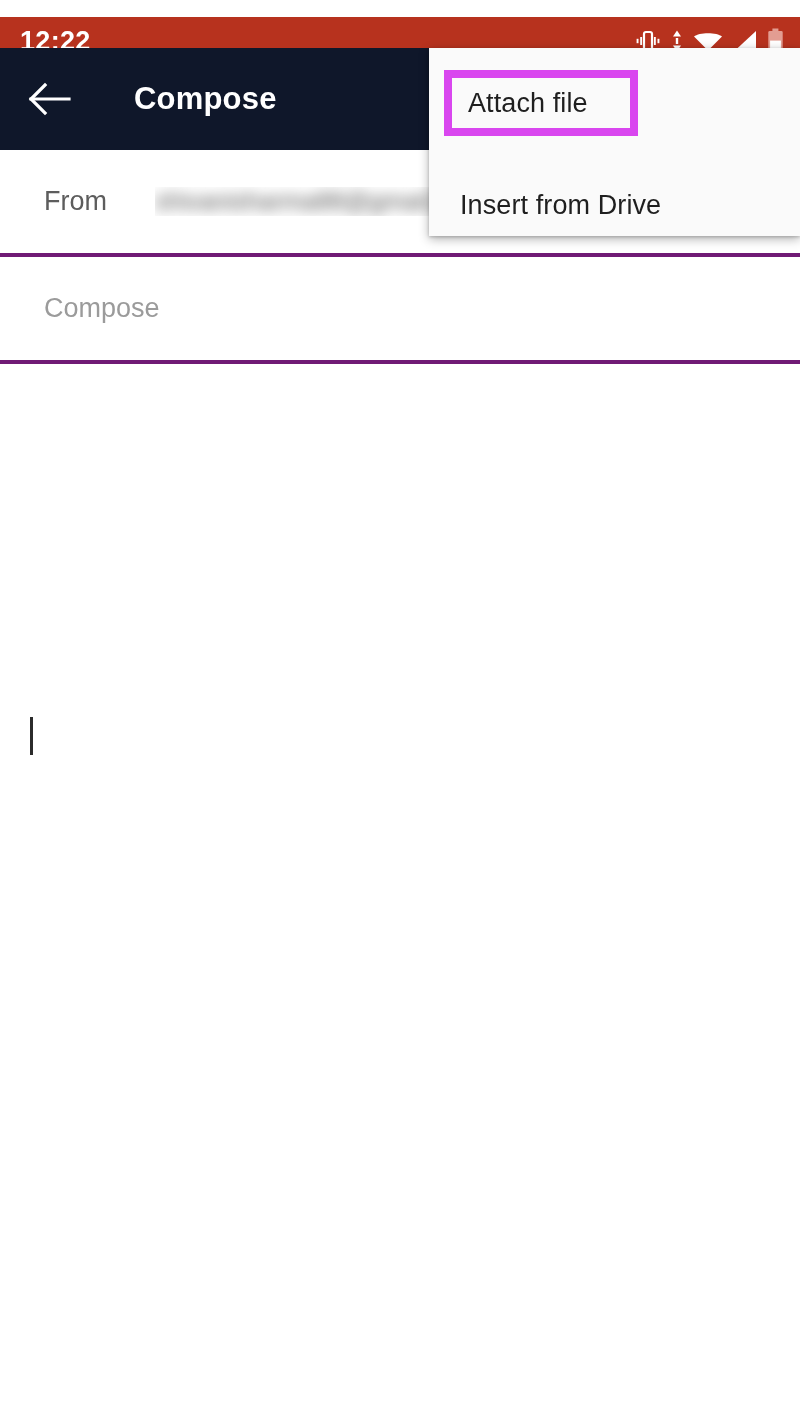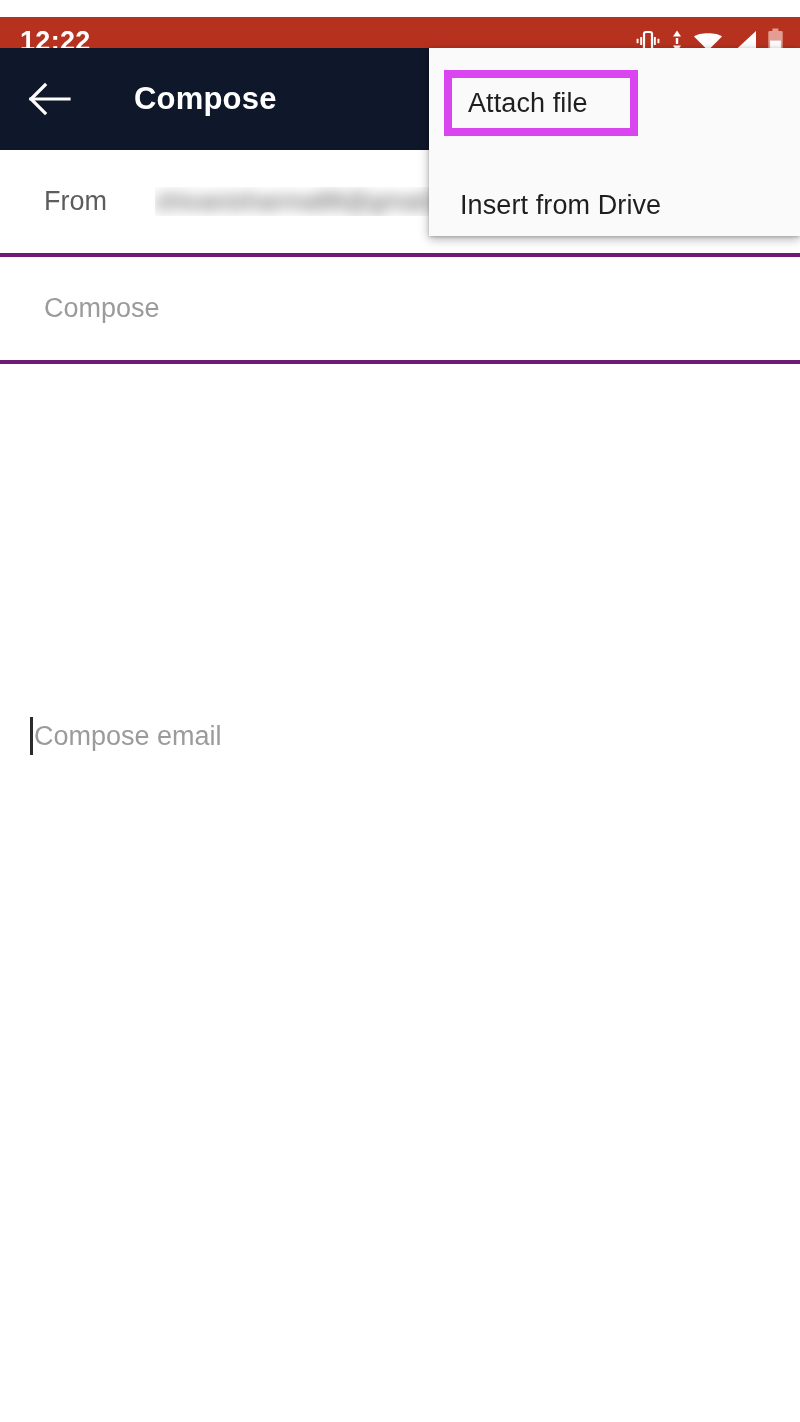--- a/index.html
+++ b/index.html
@@ -267,21 +267,20 @@
 
 
     <div class="field-row">
       <div class="field-label placeholder">Compose</div>
     </div>
 
   </div>
 
   <div class="compose-body">
     <div class="caret"></div>
-    <div class="compose-placeholder">Compose email</div>
   </div>
 
   <div class="menu">
     <div class="menu-item highlighted">Attach file</div>
     <div class="menu-item second">Insert from Drive</div>
   </div>
 
 </div>
 
 </body></html>

